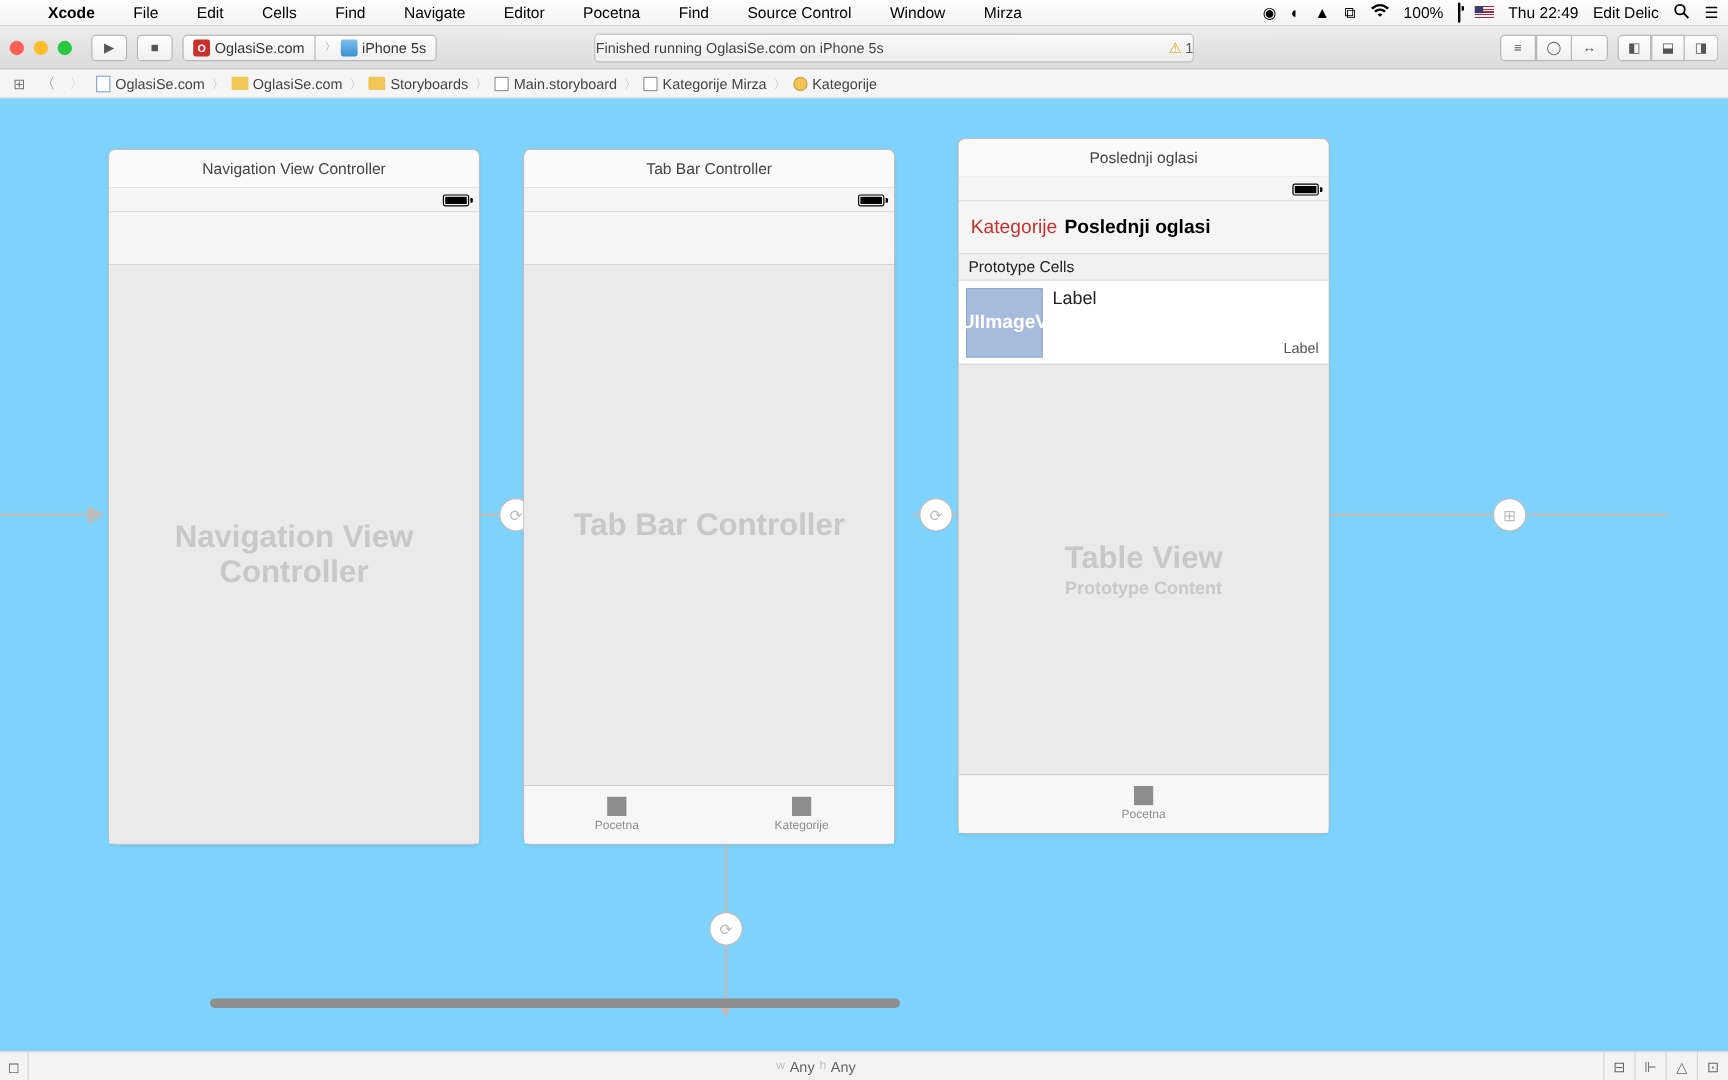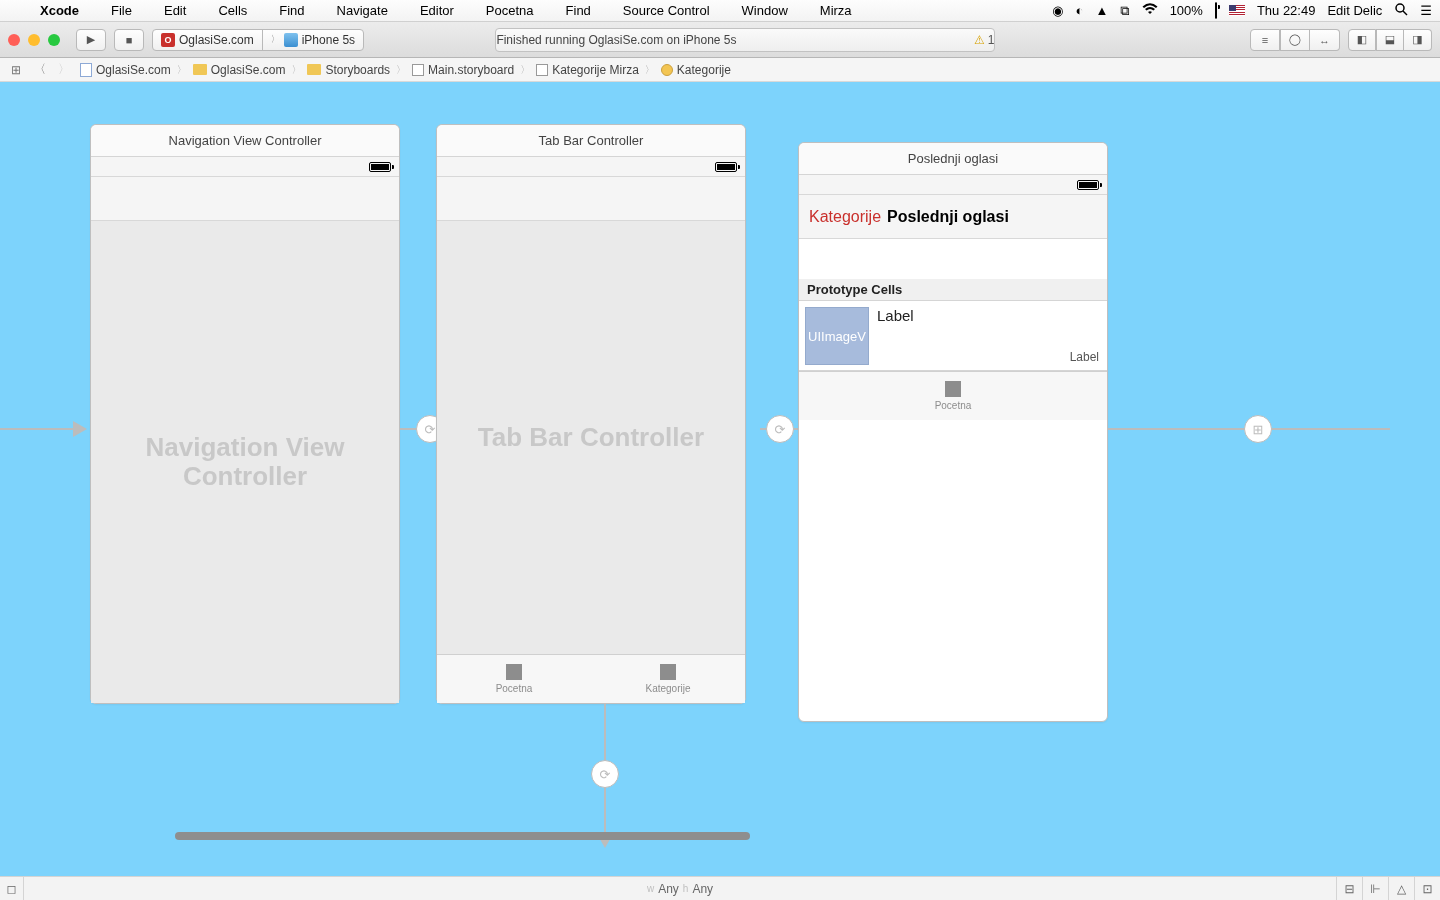--- a/index.html
+++ b/index.html
@@ -59,23 +59,23 @@
 .ph-text{display:flex;flex-direction:column;align-items:center;justify-content:center;height:100%;color:#c8c8c8;font-weight:bold;}
 .ph-text .l1{font-size:26px;line-height:1.1;text-align:center;}
 .ph-text .l2{font-size:15px;margin-top:4px;}
 .tabbar{height:49px;border-top:1px solid #d0d0d0;background:#f7f7f7;display:flex;}
 .tabbar .tab{flex:1;display:flex;flex-direction:column;align-items:center;justify-content:center;gap:3px;}
 .tabbar .tab .tbx{width:16px;height:16px;background:#8d8d8d;}
 .tabbar .tab .tlbl{font-size:10px;color:#8d8d8d;}
 
 .nav-back{color:#c9302c;font-size:16px;}
 .nav-title{color:#000;font-size:16px;font-weight:600;}
-.proto-hdr{height:22px;background:#f0f0f0;border-bottom:1px solid #d5d5d5;display:flex;align-items:center;padding:0 8px;font-size:13px;font-weight:bold;color:#222;margin-top:40px;}
+.proto-hdr{height:22px;background:#f0f0f0;border-bottom:1px solid #d5d5d5;display:flex;align-items:center;padding:0 8px;font-size:13px;font-weight:normal;color:#222;}
 .cell{height:70px;background:#fff;border-bottom:1px solid #d5d5d5;display:flex;padding:6px;gap:8px;position:relative;}
-.cell .img{width:64px;height:58px;background:#a7bbdc;border:1px solid #94aacd;display:flex;align-items:center;justify-content:center;color:#fff;font-size:13px;font-weight:normal;}
+.cell .img{width:64px;height:58px;background:#a7bbdc;border:1px solid #94aacd;display:flex;align-items:center;justify-content:center;color:#fff;font-size:16px;font-weight:bold;}
 .cell .lbl1{font-size:15px;color:#222;}
 .cell .lbl2{position:absolute;right:8px;bottom:6px;font-size:12px;color:#555;}
 
 .segue-node{position:absolute;width:28px;height:28px;border:1.5px solid #bcbcbc;border-radius:50%;background:#fff;display:flex;align-items:center;justify-content:center;color:#bcbcbc;font-size:13px;}
 
 .line-h{position:absolute;height:2px;background:#bcbcbc;}
 .line-v{position:absolute;width:2px;background:#bcbcbc;}
 .arrow-head{position:absolute;width:0;height:0;border-top:8px solid transparent;border-bottom:8px solid transparent;border-left:14px solid #bcbcbc;}
 .arrow-head.down{border-left:8px solid transparent;border-right:8px solid transparent;border-top:14px solid #bcbcbc;border-bottom:none;}
 
@@ -247,35 +247,41 @@
       <div class="tab">
           <div class="tbx"></div>
           <div class="tlbl">Kategorije</div>
         </div>
     </div>
   </div>
 
   <div class="line-h" style="left:760px;top:346px;width:38px;"></div>
   <div class="segue-node" style="left:766px;top:333px;">⟳</div>
 
-  <div class="scene" style="left:798px;top:60px;height:580px;">
+  <div class="scene" style="left:798px;top:33px;height:580px;">
     <div class="title">Poslednji oglasi</div>
     <div class="statusbar">
         <span class="battery"></span>
       </div>
     <div class="navbar">
       <span class="nav-back">Kategorije</span>
       <span class="nav-title">Poslednji oglasi</span>
     </div>
     <div class="proto-hdr">Prototype Cells</div>
     <div class="cell">
       <div class="img">UIImageV</div>
       <div class="lbl1">Label</div>
       <div class="lbl2">Label</div>
     </div>
+    <div class="body" style="height:341px;">
+      <div class="ph-text">
+        <div class="l1">Table View</div>
+        <div class="l2">Prototype Content</div>
+      </div>
+    </div>
     <div class="tabbar">
       <div class="tab">
           <div class="tbx"></div>
           <div class="tlbl">Pocetna</div>
         </div>
     </div>
   </div>
 
   <div class="line-h" style="left:1108px;top:346px;width:282px;"></div>
   <div class="segue-node" style="left:1244px;top:333px;">⊞</div>

